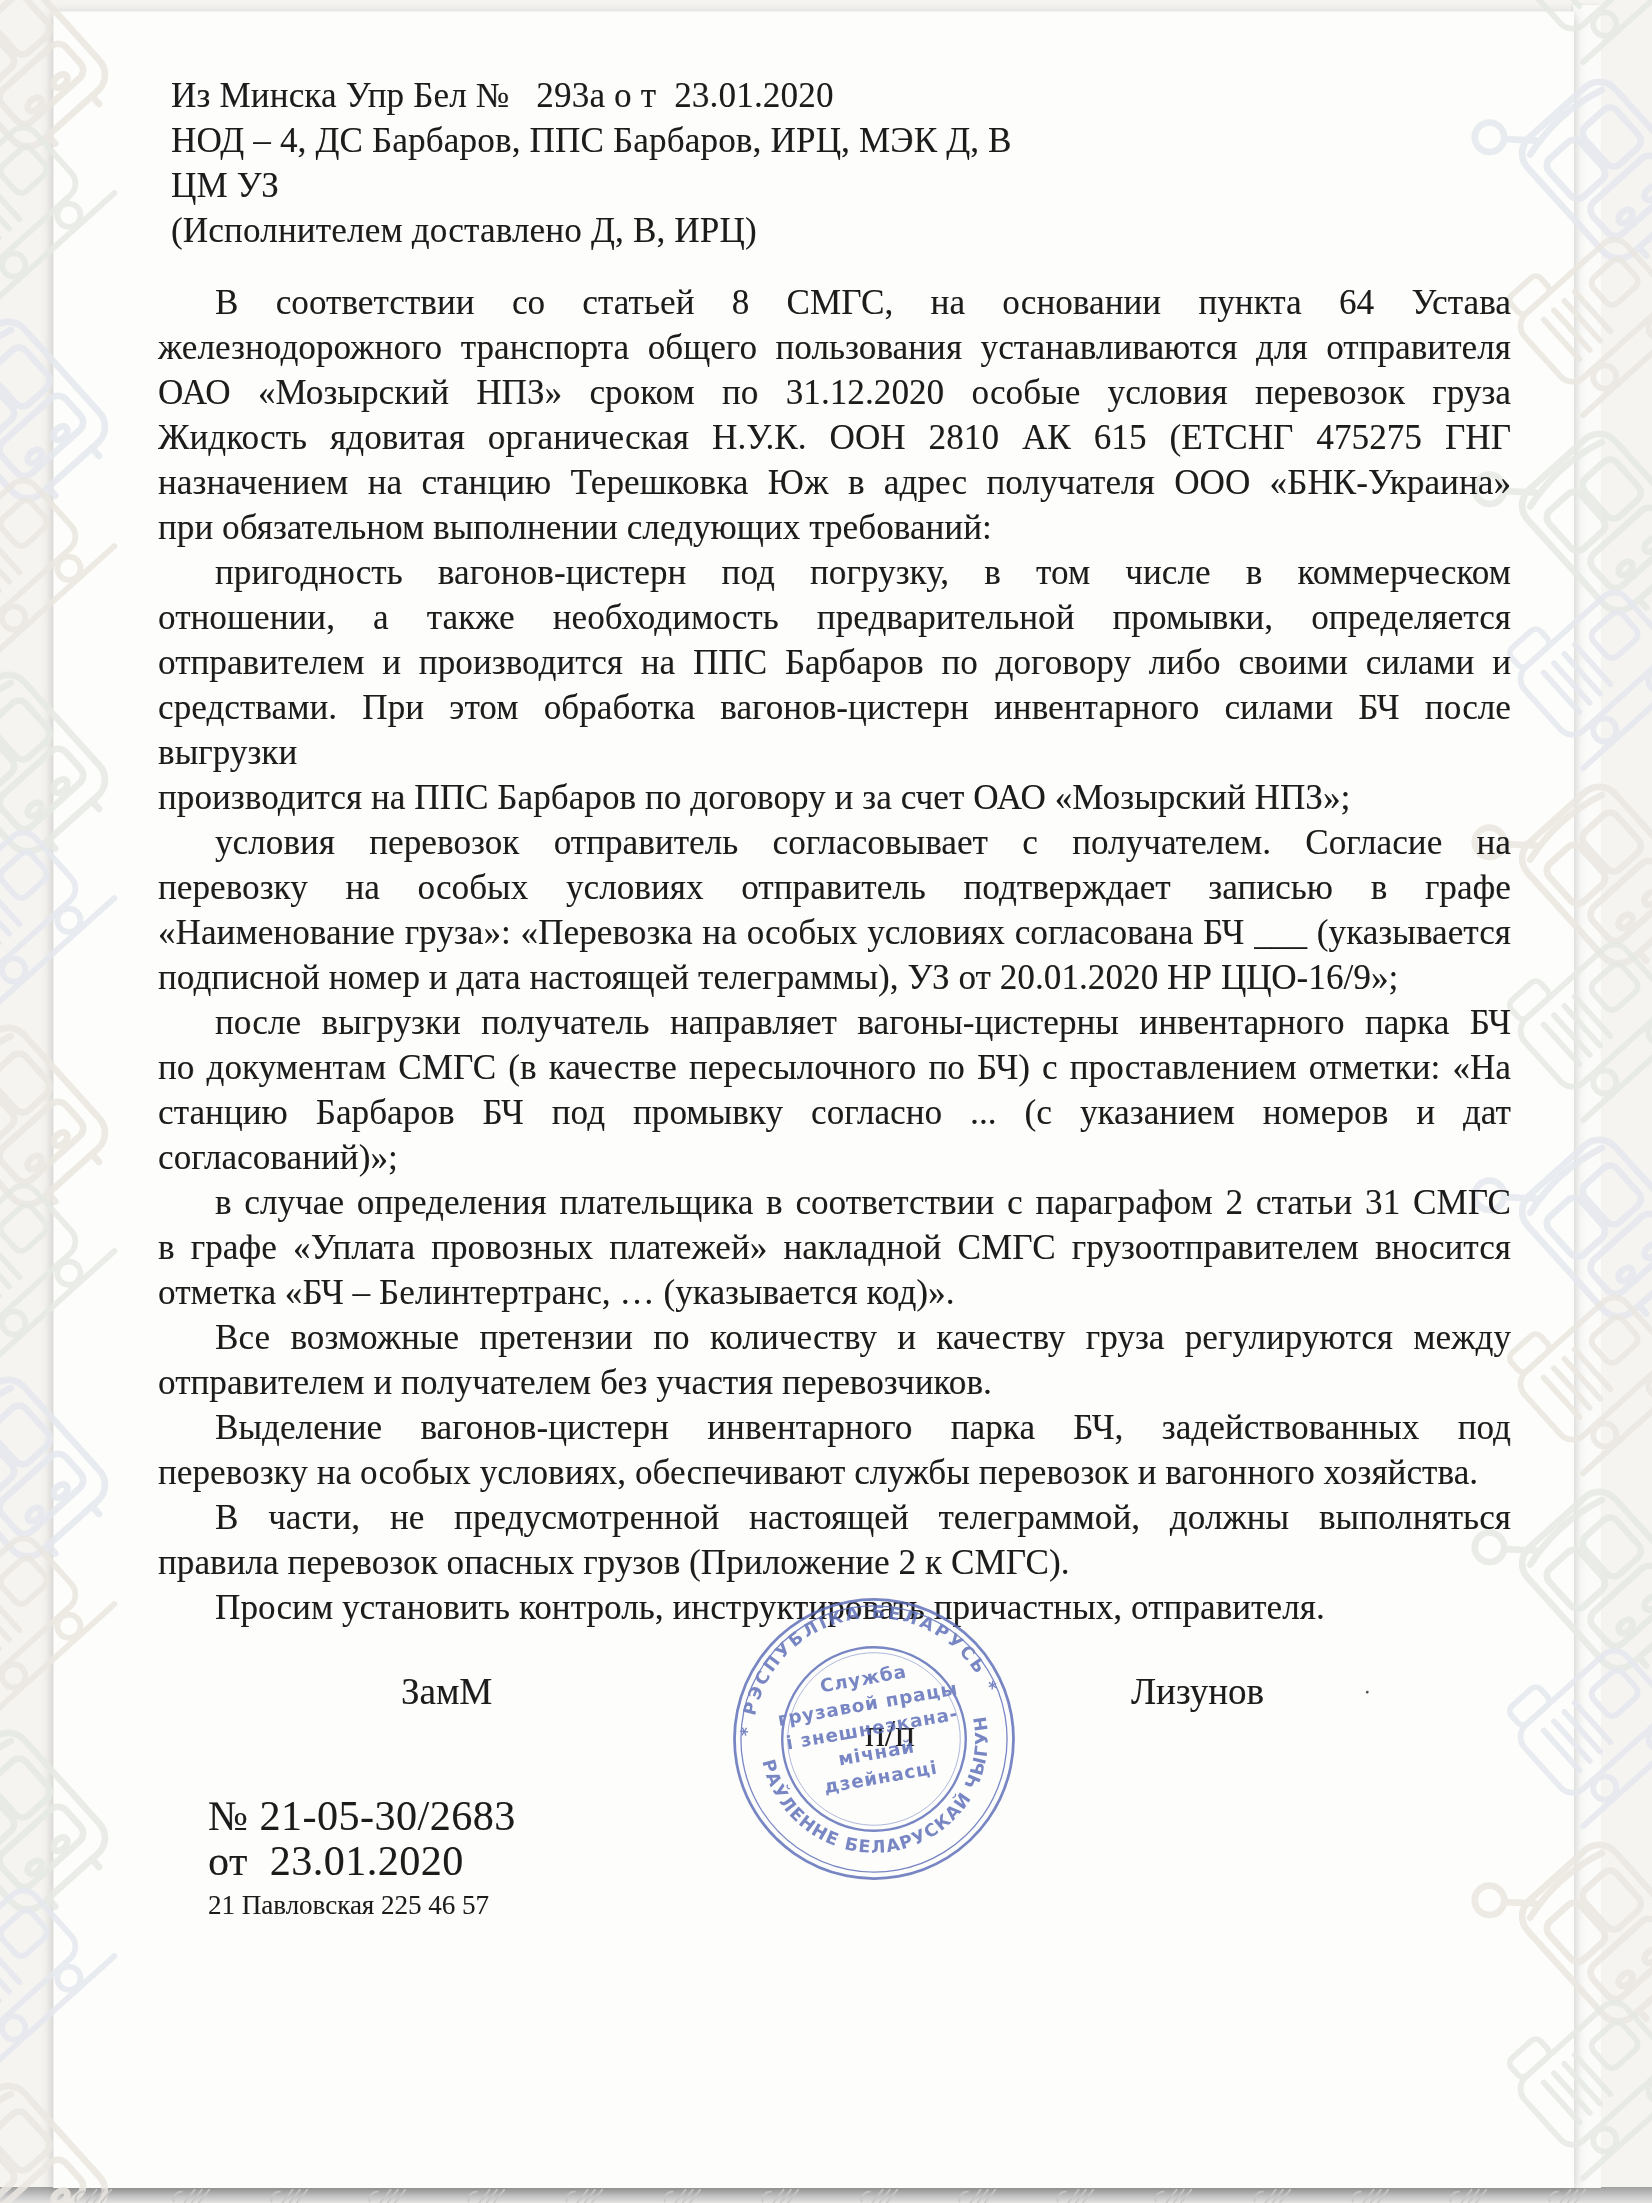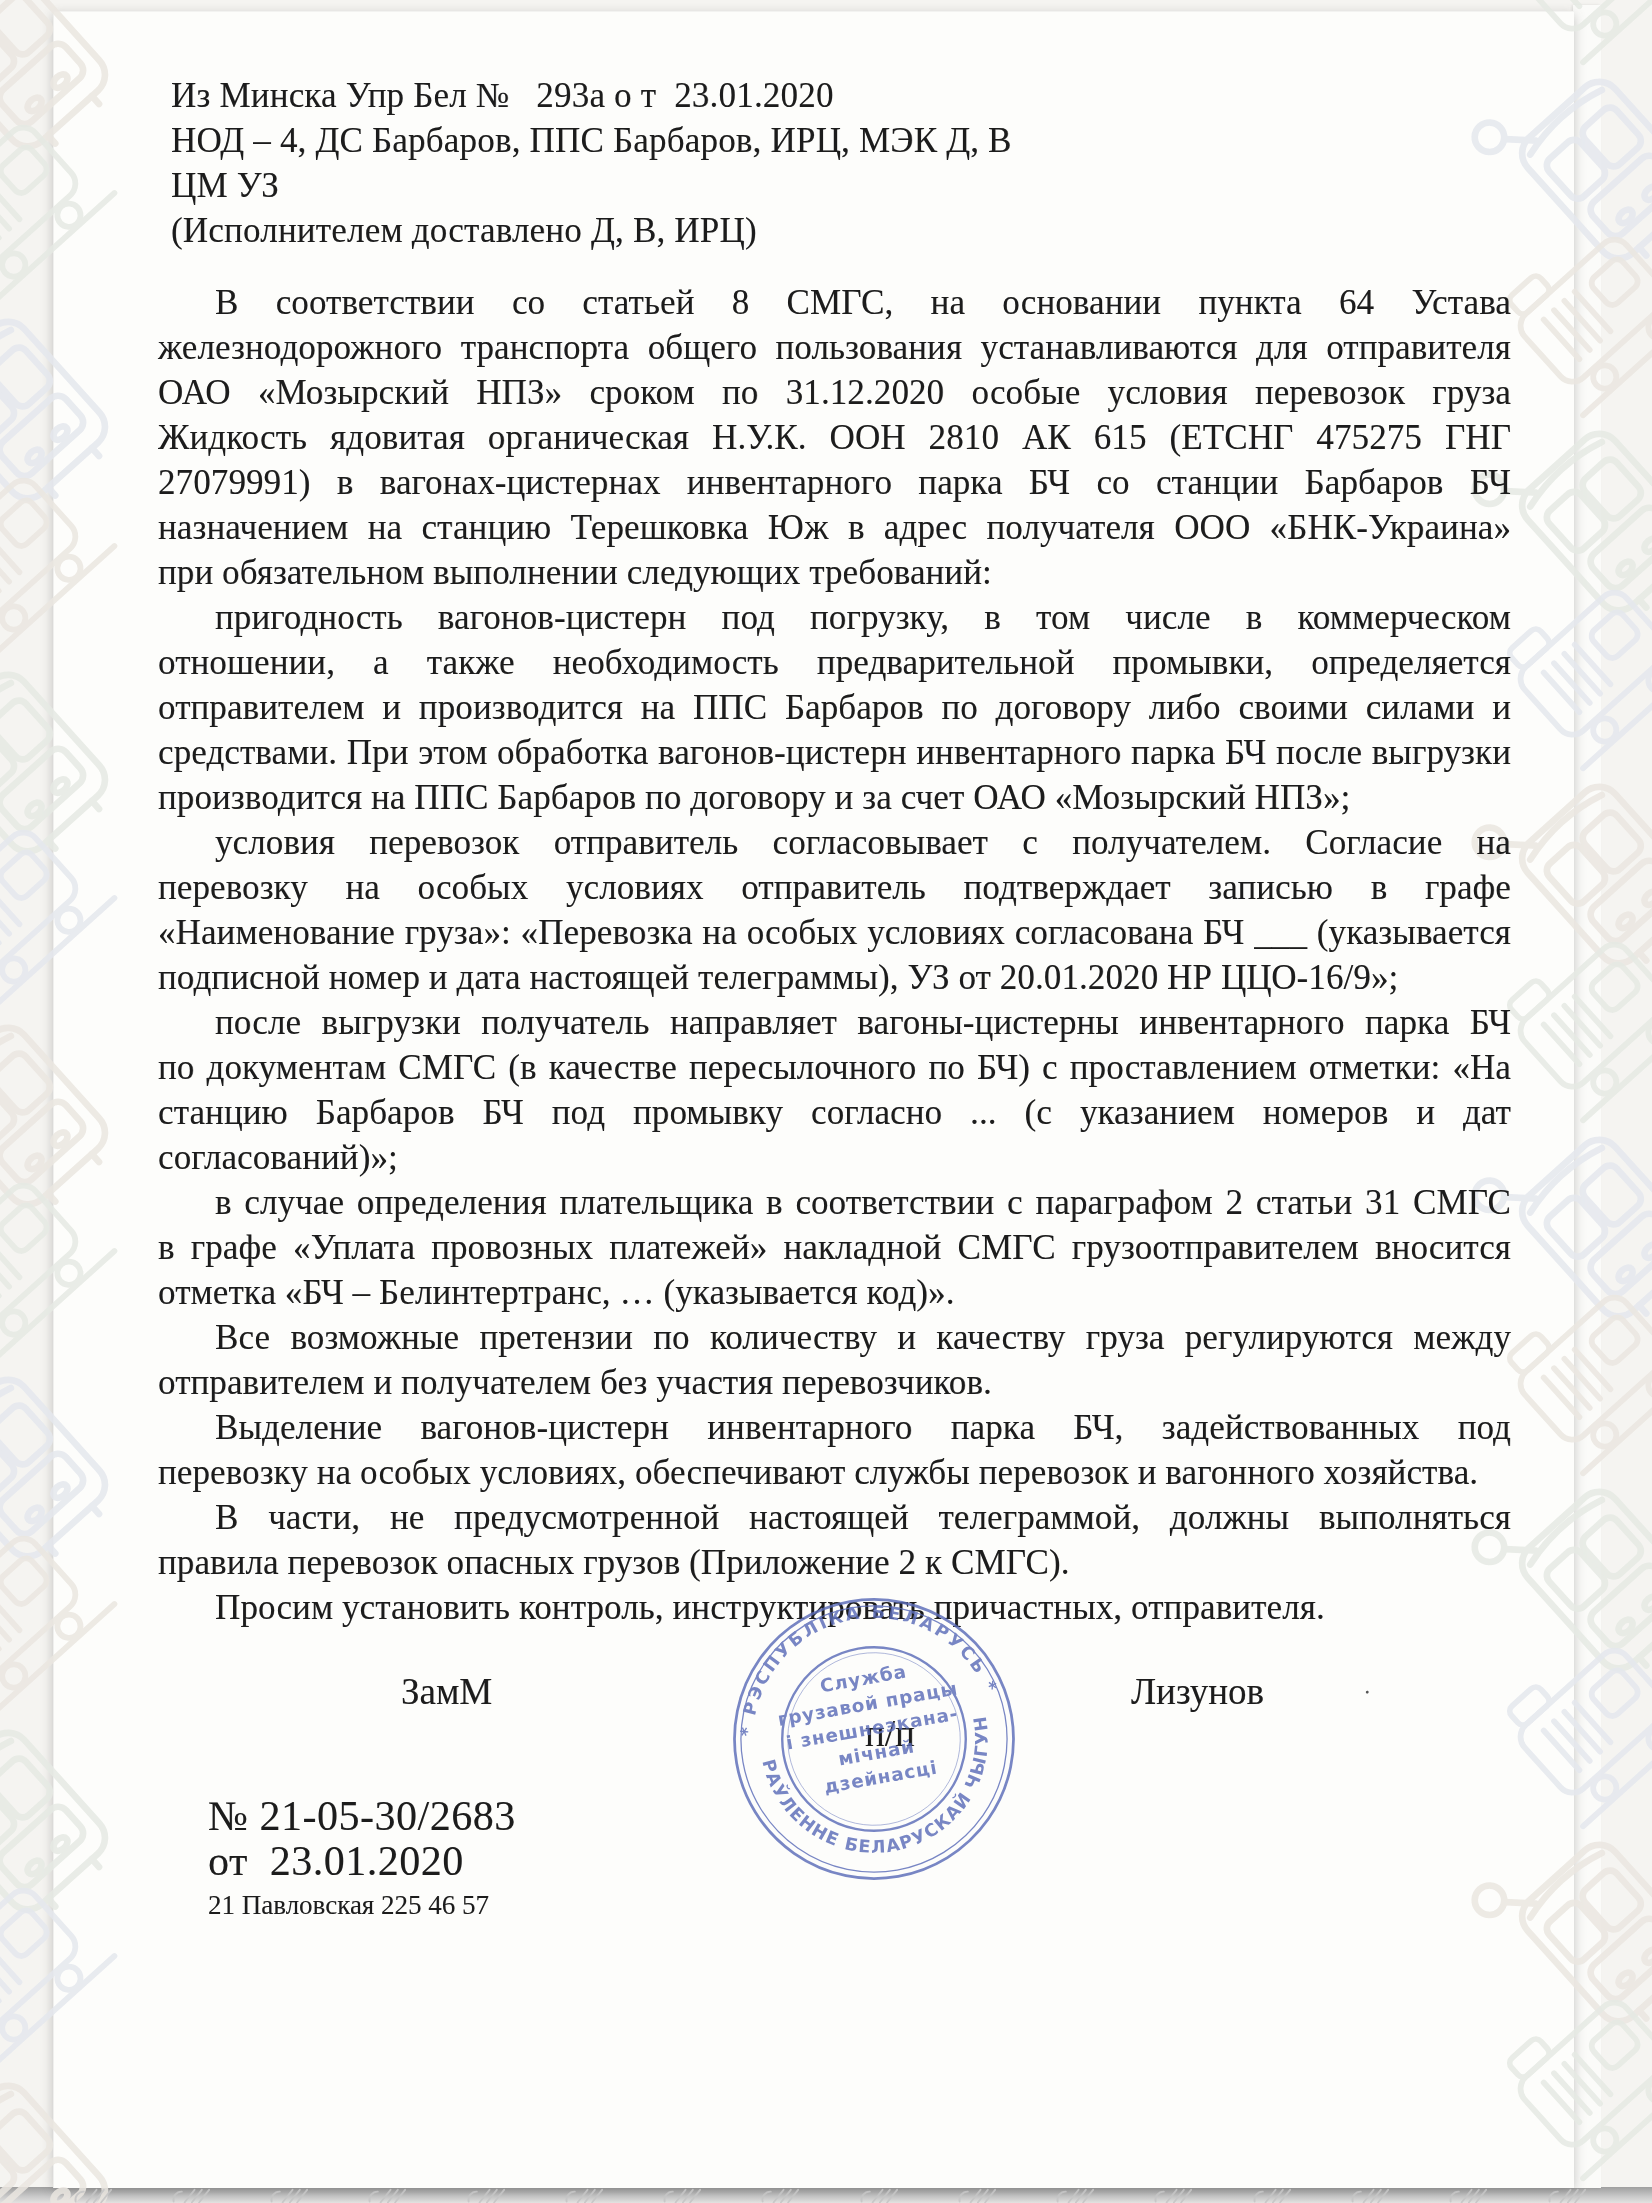--- a/index.html
+++ b/index.html
@@ -239,29 +239,28 @@
       <div class="hline">ЦМ УЗ</div>
       <div class="hline">(Исполнителем доставлено Д, В, ИРЦ)</div>
     </div>
 
     <div class="body-text">
         <div class="para">
           <div class="line first">В соответствии со статьей 8 СМГС, на основании пункта 64 Устава</div>
           <div class="line">железнодорожного транспорта общего пользования устанавливаются для отправителя</div>
           <div class="line">ОАО «Мозырский НПЗ» сроком по 31.12.2020 особые условия перевозок груза</div>
           <div class="line">Жидкость ядовитая органическая Н.У.К. ООН 2810 АК 615 (ЕТСНГ 475275 ГНГ</div>
-          <div class="line">27079991) в вагонах-цистернах инвентарного парка БЧ со станции Барбаров БЧ</div>
           <div class="line">назначением на станцию Терешковка Юж в адрес получателя ООО «БНК-Украина»</div>
           <div class="line last">при обязательном выполнении следующих требований:</div>
         </div>
         <div class="para">
           <div class="line first">пригодность вагонов-цистерн под погрузку, в том числе в коммерческом</div>
           <div class="line">отношении, а также необходимость предварительной промывки, определяется</div>
           <div class="line">отправителем и производится на ППС Барбаров по договору либо своими силами и</div>
-          <div class="line">средствами. При этом обработка вагонов-цистерн инвентарного парка БЧ после выгрузки</div>
+          <div class="line">средствами. При этом обработка вагонов-цистерн инвентарного силами БЧ после выгрузки</div>
           <div class="line last">производится на ППС Барбаров по договору и за счет ОАО «Мозырский НПЗ»;</div>
         </div>
         <div class="para">
           <div class="line first">условия перевозок отправитель согласовывает с получателем. Согласие на</div>
           <div class="line">перевозку на особых условиях отправитель подтверждает записью в графе</div>
           <div class="line">«Наименование груза»: «Перевозка на особых условиях согласована БЧ ___ (указывается</div>
           <div class="line last">подписной номер и дата настоящей телеграммы), УЗ от 20.01.2020 НР ЦЦО-16/9»;</div>
         </div>
         <div class="para">
           <div class="line first">после выгрузки получатель направляет вагоны-цистерны инвентарного парка БЧ</div>

